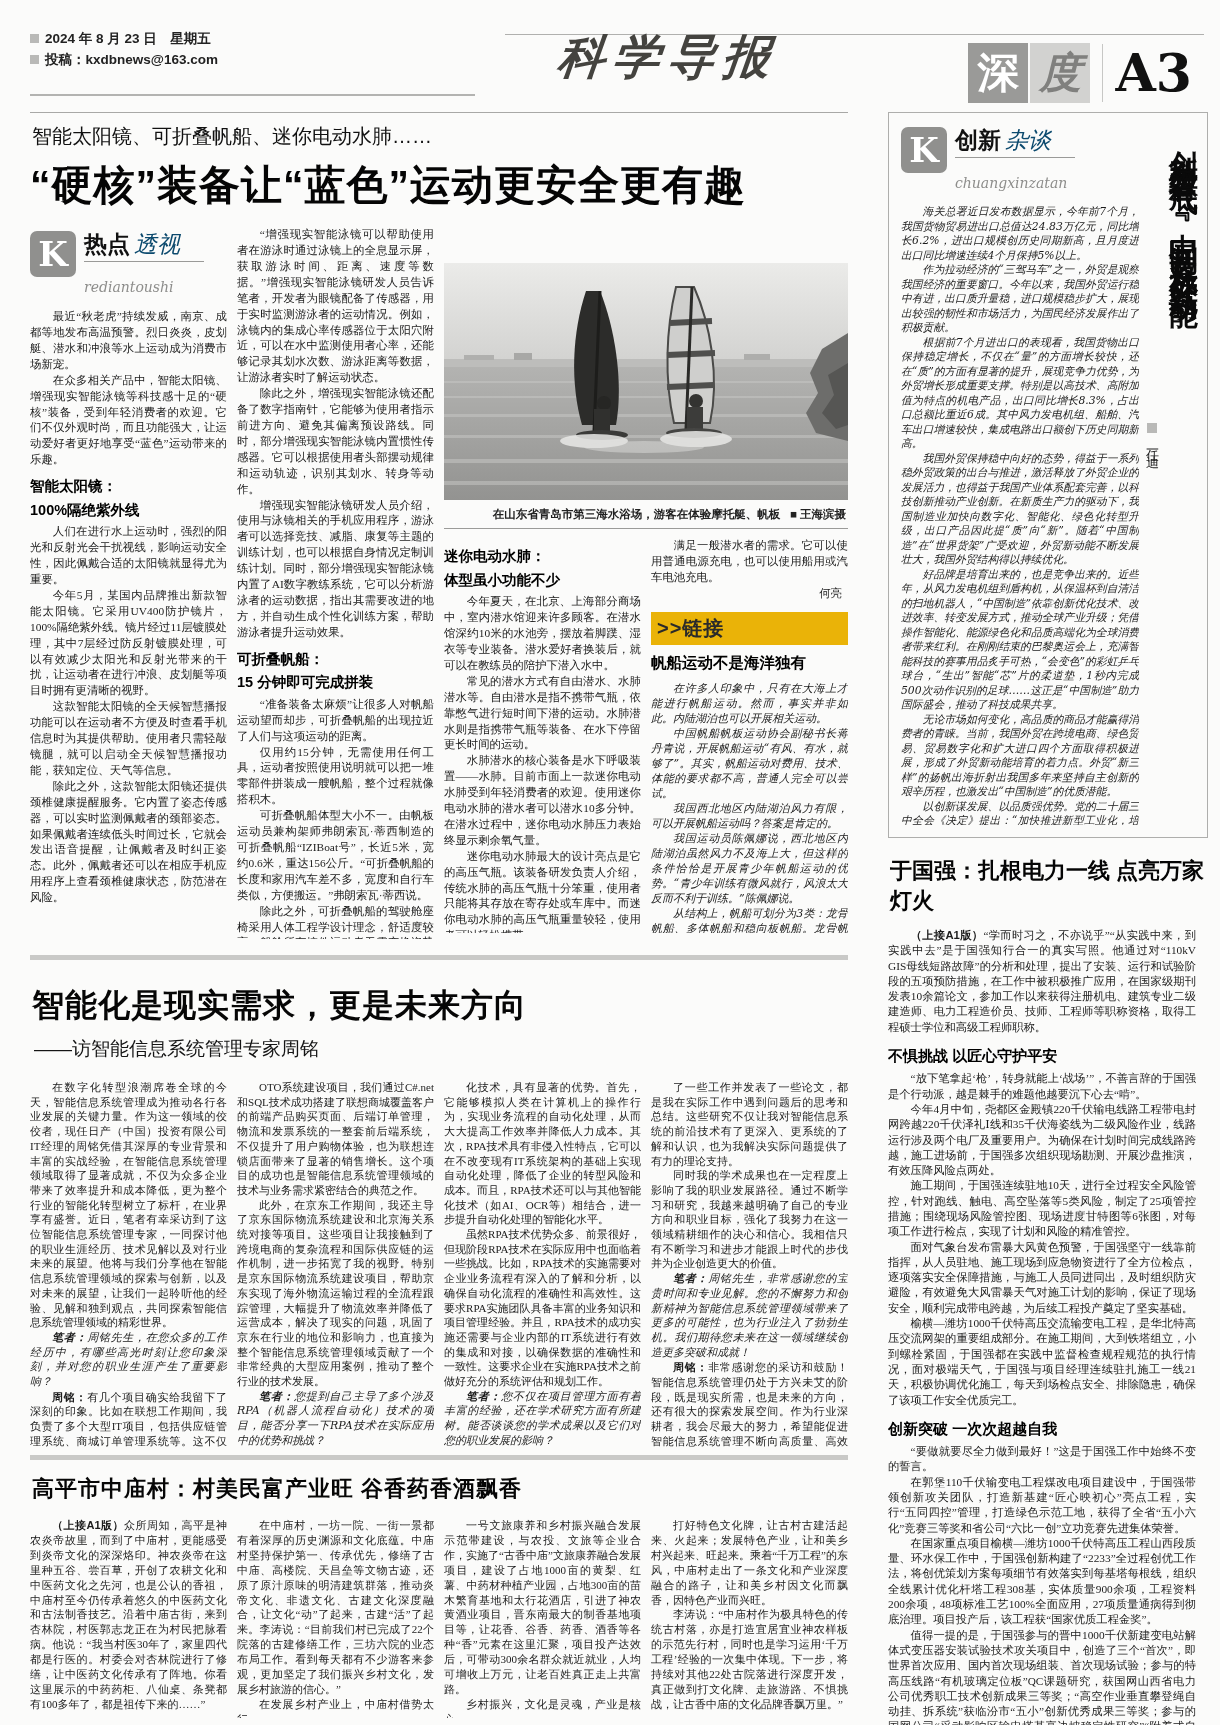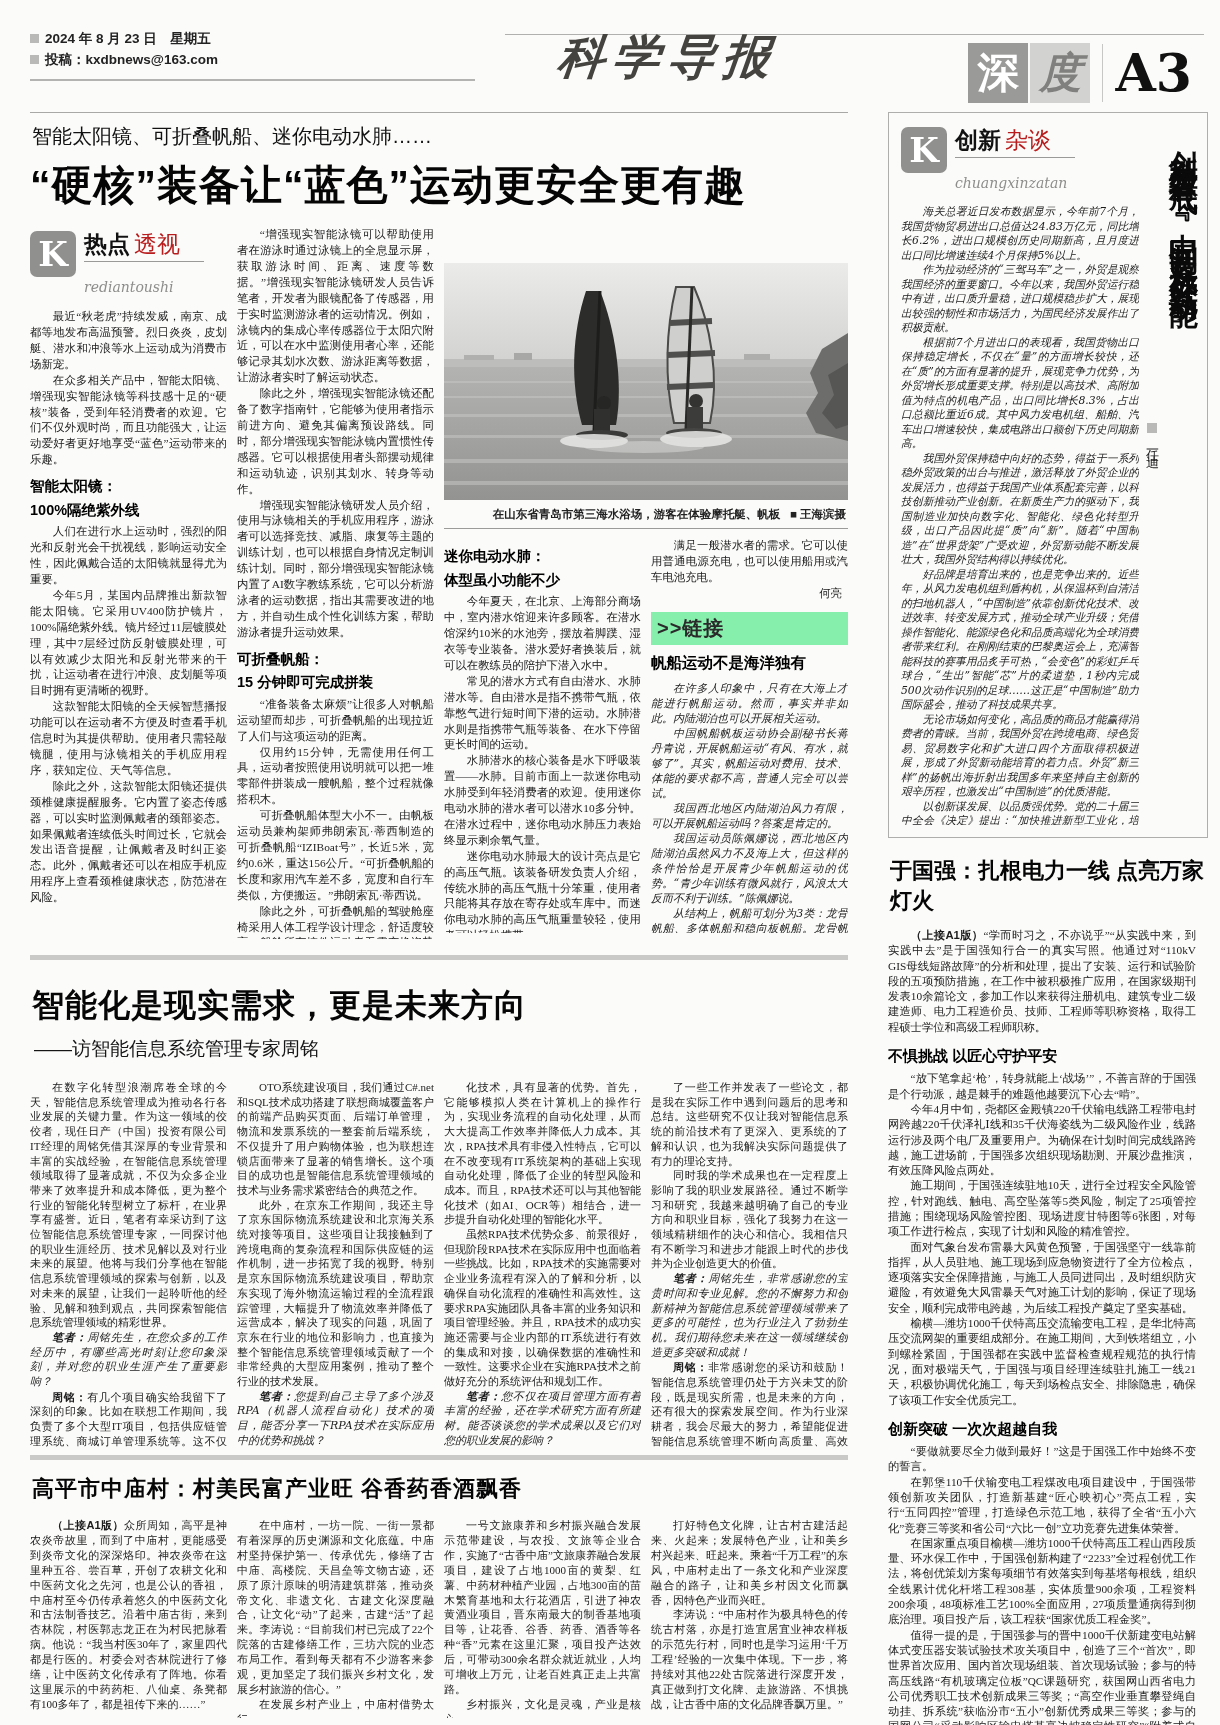--- a/index.html
+++ b/index.html
@@ -1,20 +1,20 @@
 <!DOCTYPE html>
 <html><head>
 <meta charset="utf-8">
 <style>
   html,body{margin:0;padding:0;}
   body{width:1220px;height:1725px;background:#f3f3f1;font-family:"Liberation Serif","DejaVu Serif",serif;color:#161616;}
   .page{position:relative;width:1220px;height:1725px;background:#fbfbfa;overflow:hidden;}
   .sans{font-family:"Liberation Sans","DejaVu Sans",sans-serif;}
   
-  .hdr-info{position:absolute;left:30px;top:28px;width:445px;padding-bottom:9px;border-bottom:2px solid #b3b3b1;}
+  .hdr-info{position:absolute;left:30px;top:28px;width:445px;padding-bottom:24px;border-bottom:2px solid #b3b3b1;}
   .hdr-line{font-family:"Liberation Sans",sans-serif;font-weight:bold;font-size:13.5px;color:#222;line-height:21px;display:flex;align-items:center;}
   .sq{display:inline-block;width:9px;height:9px;background:#b9b9b7;margin-right:6px;flex:none;}
   .masthead{position:absolute;left:558px;top:26px;font-family:"DejaVu Serif",serif;font-style:italic;font-weight:bold;font-size:47px;color:#44433f;letter-spacing:8px;transform:skewX(-6deg);}
   .hdr-rule{position:absolute;left:505px;right:16px;top:34px;height:1px;background:#b0b0ae;}
   .pagetag{position:absolute;right:28px;top:42px;display:flex;align-items:center;}
   .tagbox{width:60px;height:60px;display:flex;align-items:center;justify-content:center;font-size:42px;font-weight:bold;}
   .tagbox.dark{background:#9a9a98;color:#fff;font-family:"Liberation Sans",sans-serif;}
   .tagbox.lite{background:#d2d2d0;color:#80807e;font-family:"DejaVu Serif",serif;font-style:italic;margin-left:2px;}
   .tagdiv{width:1px;height:58px;background:#c7c7c5;margin:0 12px;}
   .pageno{font-family:"DejaVu Serif",serif;font-weight:bold;font-size:52px;color:#111;}
@@ -29,28 +29,28 @@
   h4+h4{margin-top:0;}
   p strong{font-family:"Liberation Sans",sans-serif;font-weight:bold;}
   .kai{font-style:italic;font-family:"DejaVu Serif",serif;}
   .a-right{text-align:right !important;text-indent:0 !important;padding-right:6px;}
   
   .badge{display:flex;align-items:flex-start;margin:4px 0 14px 0;}
   .badge-k{width:46px;height:46px;background:#90908e;border-radius:7px;color:#fff;font-family:"DejaVu Serif",serif;font-weight:bold;font-size:34px;display:flex;align-items:center;justify-content:center;flex:none;}
   .badge-tx{margin-left:8px;}
   .badge-t{font-size:23px;line-height:26px;}
   .badge-t .b1{font-family:"Liberation Sans",sans-serif;font-weight:bold;color:#111;}
-  .badge-t .b2{font-family:"DejaVu Serif",serif;color:#b91c1c;margin-left:4px;}
+  .badge-t .b2{font-family:"DejaVu Serif",serif;font-style:italic;color:#0c4a6e;margin-left:4px;}
   .badge-py{font-family:"DejaVu Serif",serif;font-style:italic;font-size:14px;color:#8d8d8b;border-top:1px solid #9a9a98;margin-top:3px;padding-top:17px;min-width:120px;}
   
   .photo-group{width:404px;flex:none;}
   .photo{margin-top:36px;width:404px;height:237px;background:#cfcfcd;}
   .caption{display:flex;justify-content:flex-end;gap:10px;font-size:11.5px;color:#222;padding:7px 2px 6px 0;border-bottom:1px solid #9b9b99;font-weight:bold;}
   .subcols{display:flex;gap:10px;margin-top:9px;height:395px;overflow:hidden;}
-  .link-head{background:#86efac;font-family:"Liberation Sans",sans-serif;font-weight:bold;font-size:20px;letter-spacing:1px;color:#2a2a2a;padding:3px 6px;margin:10px 0 8px 0;}
+  .link-head{background:#eab308;font-family:"Liberation Sans",sans-serif;font-weight:bold;font-size:20px;letter-spacing:1px;color:#2a2a2a;padding:3px 6px;margin:10px 0 8px 0;}
   .link-sub{font-family:"Liberation Sans",sans-serif;font-weight:bold;font-size:15.5px;margin:0 0 7px 0;color:#000;}
   .linkblocks p{font-size:11px;line-height:15px;}
   
   .band{position:absolute;left:30px;width:818px;height:5px;background:#c9c9c7;}
   
   .interview{position:absolute;left:30px;top:972px;width:818px;height:478px;overflow:hidden;}
   .i-head{font-family:"Liberation Sans",sans-serif;font-weight:bold;font-size:32px;color:#060606;margin:12px 0 8px 2px;letter-spacing:1px;}
   .i-sub{font-family:"Liberation Sans",sans-serif;font-size:19px;color:#151515;margin:0 0 18px 4px;}
   .icols{display:flex;gap:10px;height:372px;overflow:hidden;}
   .icol{width:197px;flex:none;overflow:hidden;}
@@ -111,21 +111,21 @@
             <div class="badge-py">rediantoushi</div>
           </div>
         </div>
         <div>
             <p>最近“秋老虎”持续发威，南京、成都等地发布高温预警。烈日炎炎，皮划艇、潜水和冲浪等水上运动成为消费市场新宠。</p>
             <p>在众多相关产品中，智能太阳镜、增强现实智能泳镜等科技感十足的“硬核”装备，受到年轻消费者的欢迎。它们不仅外观时尚，而且功能强大，让运动爱好者更好地享受“蓝色”运动带来的乐趣。</p>
             <h4>智能太阳镜：</h4>
             <h4>100%隔绝紫外线</h4>
             <p>人们在进行水上运动时，强烈的阳光和反射光会干扰视线，影响运动安全性，因此佩戴合适的太阳镜就显得尤为重要。</p>
             <p>今年5月，某国内品牌推出新款智能太阳镜。它采用UV400防护镜片，100%隔绝紫外线。镜片经过11层镀膜处理，其中7层经过防反射镀膜处理，可以有效减少太阳光和反射光带来的干扰，让运动者在进行冲浪、皮划艇等项目时拥有更清晰的视野。</p>
-            <p>这款智能太阳镜的全天候智慧播报功能可以在运动者不方便及时查看手机信息时为其提供帮助。使用者只需轻敲镜腿，使用与泳镜相关的手机应用程序，获知定位、天气等信息。</p>
+            <p>这款智能太阳镜的全天候智慧播报功能可以在运动者不方便及时查看手机信息时为其提供帮助。使用者只需轻敲镜腿，就可以启动全天候智慧播报功能，获知定位、天气等信息。</p>
             <p>除此之外，这款智能太阳镜还提供颈椎健康提醒服务。它内置了姿态传感器，可以实时监测佩戴者的颈部姿态。如果佩戴者连续低头时间过长，它就会发出语音提醒，让佩戴者及时纠正姿态。此外，佩戴者还可以在相应手机应用程序上查看颈椎健康状态，防范潜在风险。</p>
           </div>
       </div>
       <div class="col">
         <div>
             <p>“增强现实智能泳镜可以帮助使用者在游泳时通过泳镜上的全息显示屏，获取游泳时间、距离、速度等数据。”增强现实智能泳镜研发人员告诉笔者，开发者为眼镜配备了传感器，用于实时监测游泳者的运动情况。例如，泳镜内的集成心率传感器位于太阳穴附近，可以在水中监测使用者心率，还能够记录其划水次数、游泳距离等数据，让游泳者实时了解运动状态。</p>
             <p>除此之外，增强现实智能泳镜还配备了数字指南针，它能够为使用者指示前进方向、避免其偏离预设路线。同时，部分增强现实智能泳镜内置惯性传感器。它可以根据使用者头部摆动规律和运动轨迹，识别其划水、转身等动作。</p>
             <p>增强现实智能泳镜研发人员介绍，使用与泳镜相关的手机应用程序，游泳者可以选择竞技、减脂、康复等主题的训练计划，也可以根据自身情况定制训练计划。同时，部分增强现实智能泳镜内置了AI数字教练系统，它可以分析游泳者的运动数据，指出其需要改进的地方，并自动生成个性化训练方案，帮助游泳者提升运动效果。</p>
             <h4>可折叠帆船：</h4>
             <h4>15 分钟即可完成拼装</h4>

